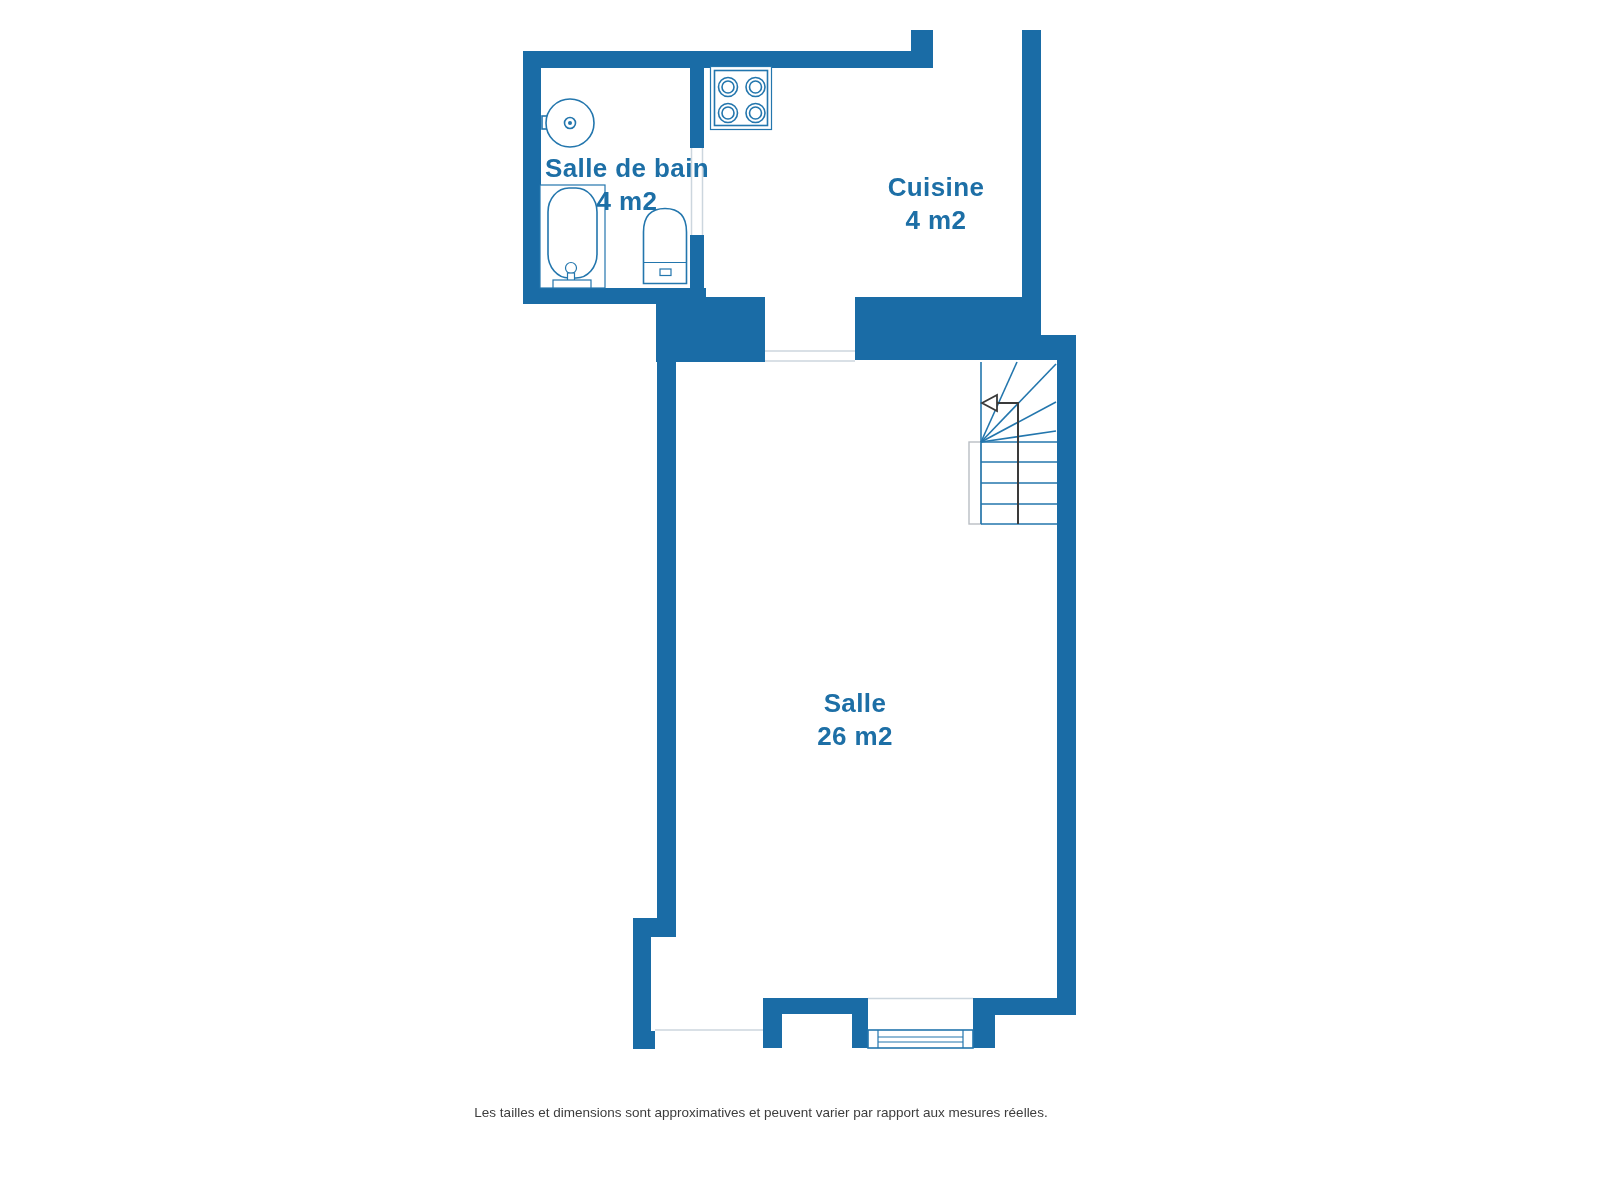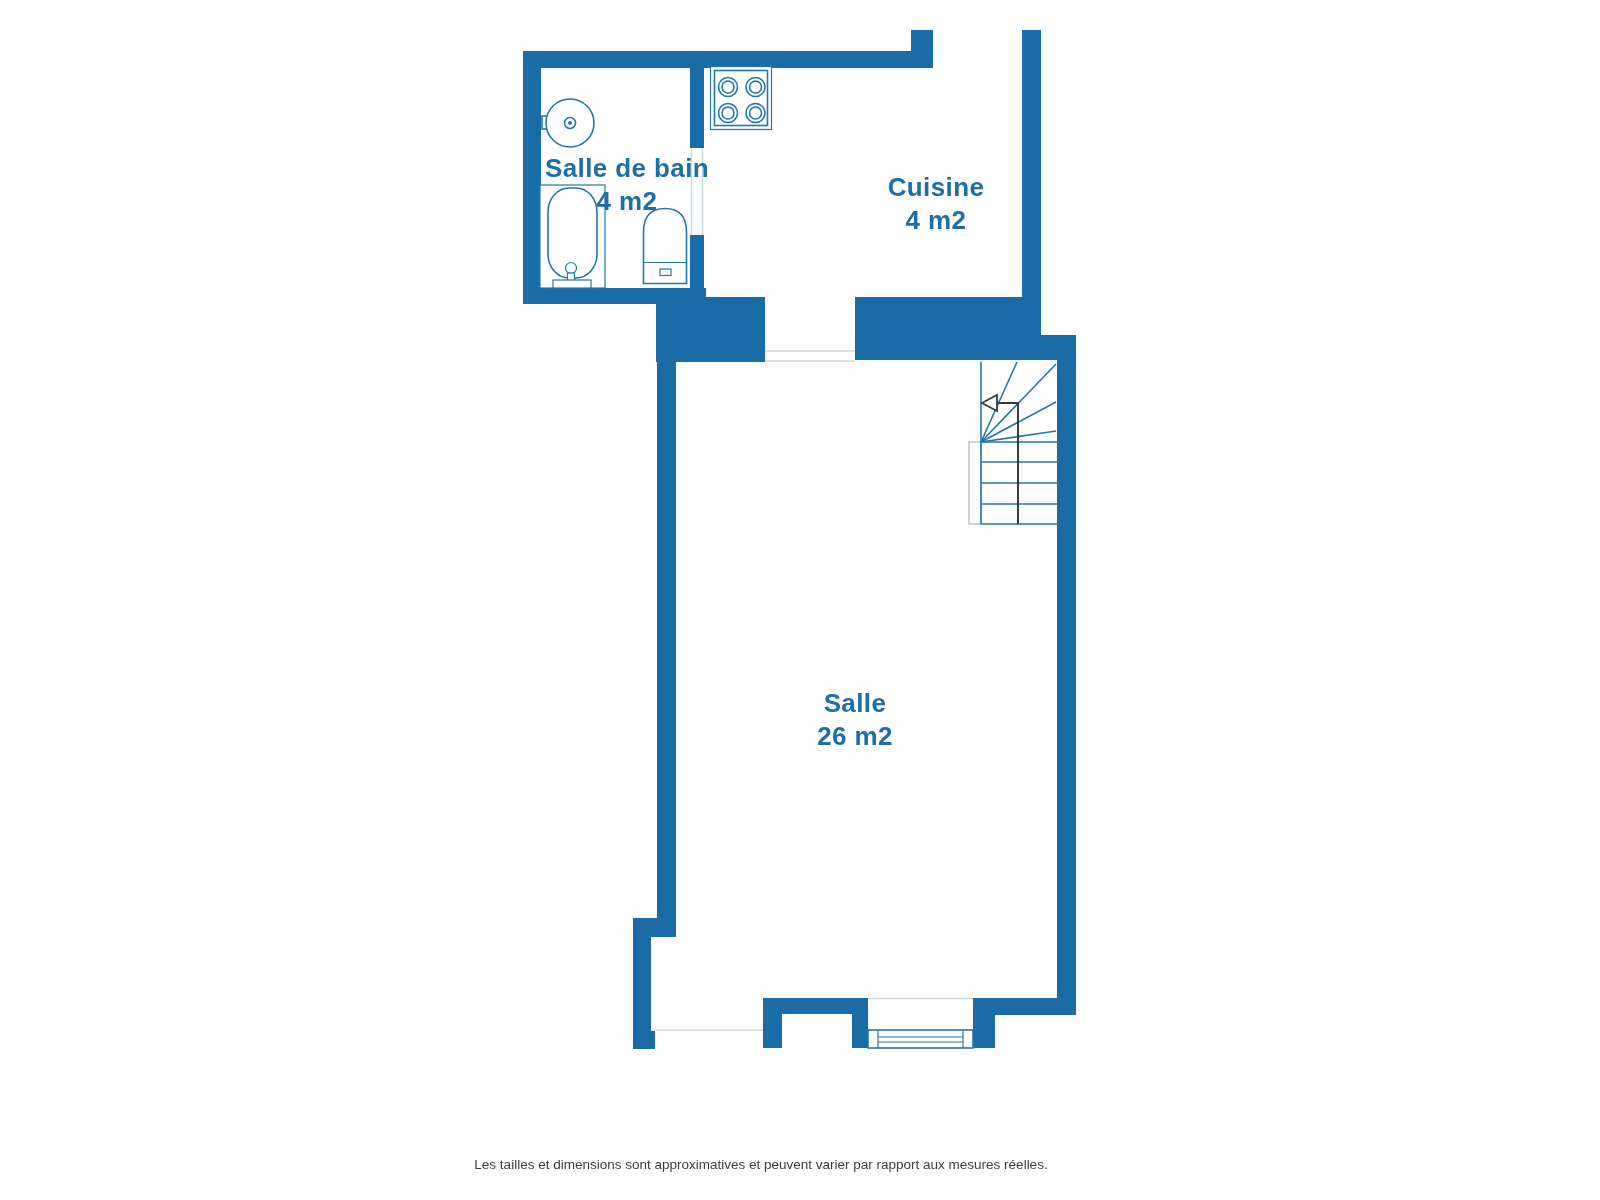--- a/index.html
+++ b/index.html
@@ -137,15 +137,15 @@
   <div class="room-label" style="left:892px;top:171px;margin-left:44px;">
     <div>Cuisine</div>
     <div>4 m2</div>
   </div>
 
   <div class="room-label" style="left:855px;top:687px;">
     <div>Salle</div>
     <div>26 m2</div>
   </div>
 
-  <div class="disclaimer" style="left:761px;top:1157px;">Les tailles et dimensions sont approximatives et peuvent varier par rapport aux mesures réelles.</div>
+  <div class="disclaimer" style="left:761px;top:1105px;">Les tailles et dimensions sont approximatives et peuvent varier par rapport aux mesures réelles.</div>
 
 </div>
 
 </body></html>

